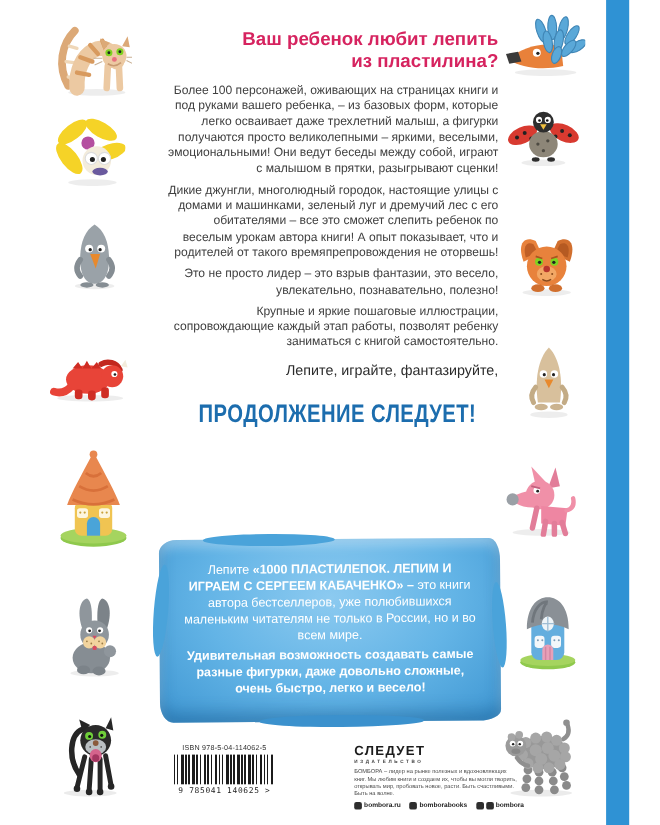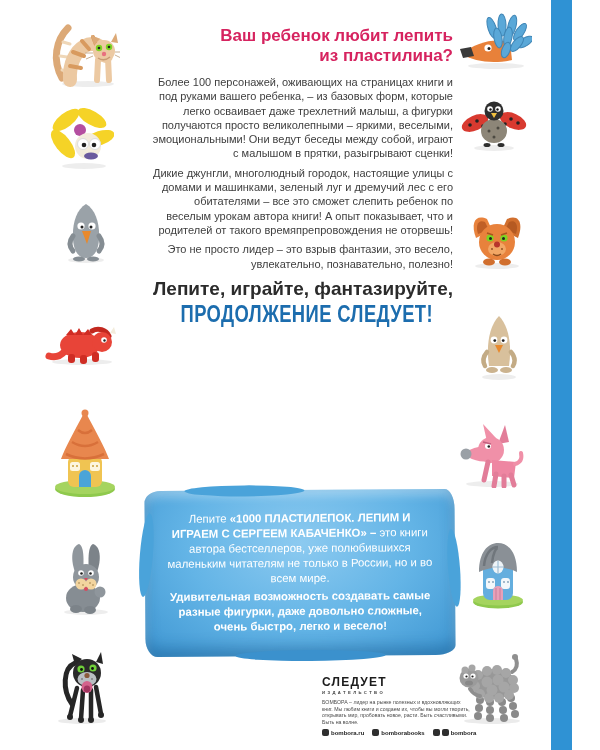--- a/index.html
+++ b/index.html
@@ -5,21 +5,21 @@
   *{box-sizing:border-box;margin:0;padding:0}
   html,body{background:#fff}
   .page{position:relative;width:600px;height:750px;background:#ffffff;overflow:hidden;
         font-family:"Liberation Sans",sans-serif}
   .spine{position:absolute;top:0;right:28px;width:21px;height:750px;background:#2f92d4}
 
   
   .text-col{position:absolute;left:149px;top:26px;width:304px;text-align:right}
   .title{color:#d6235f;font-size:17px;line-height:20px;font-weight:800;margin-bottom:9px}
   .para{color:#404040;font-size:11px;line-height:14.3px;margin-bottom:5px}
-  .cta{color:#2b2b2b;font-size:19px;line-height:21px;font-weight:700;margin:7px 0 2px}
+  .cta{color:#2b2b2b;font-size:13px;line-height:21px;font-weight:400;margin:7px 0 16px}
   .cont-wrap{margin-top:2px}
   .cont{color:#1c6dae;font-size:23px;font-weight:800;display:inline-block;
         transform:scaleX(.8);transform-origin:50% 50%;white-space:nowrap;letter-spacing:.5px}
 
   
   .series-box{position:absolute;left:145px;top:490px;width:310px;height:166px;
       padding:21px 22px 14px;color:#fff;text-align:center;font-size:11.4px;line-height:15px;
       border-radius:16px 10px 20px 12px/12px 20px 10px 18px;
       background:radial-gradient(ellipse at 50% 32%,#8ccaf0 0%,#63b4e6 52%,#3e96d2 100%);
       box-shadow:inset 0 -9px 14px rgba(16,80,132,.38),inset 0 6px 10px rgba(255,255,255,.35);
@@ -61,20 +61,21 @@
   <div class="spine"></div>
 
   <div class="text-col">
     <div class="title">
       <div>Ваш ребенок любит лепить</div>
       <div>из пластилина?</div>
     </div>
     <p class="para">Более 100 персонажей, оживающих на страницах книги и под руками вашего ребенка, – из базовых форм, которые легко осваивает даже трехлетний малыш, а фигурки получаются просто великолепными – яркими, веселыми, эмоциональными! Они ведут беседы между собой, играют с малышом в прятки, разыгрывают сценки!</p>
     <p class="para">Дикие джунгли, многолюдный городок, настоящие улицы с домами и машинками, зеленый луг и дремучий лес с его обитателями – все это сможет слепить ребенок по веселым урокам автора книги! А опыт показывает, что и родителей от такого времяпрепровождения не оторвешь!</p>
     <p class="para">Это не просто лидер – это взрыв фантазии, это весело, увлекательно, познавательно, полезно!</p>
+    <p class="para">Крупные и яркие пошаговые иллюстрации, сопровождающие каждый этап работы, позволят ребенку заниматься с книгой самостоятельно.</p>
     <div class="cta">
       <div>Лепите, играйте, фантазируйте,</div>
     </div>
     <div class="cont-wrap">
       <span class="cont">ПРОДОЛЖЕНИЕ СЛЕДУЕТ!</span>
     </div>
   </div>
 
   <div class="series-box">
     <span class="bump b1"></span>
@@ -83,20 +84,25 @@
     <span class="bump b4"></span>
     <div class="series-inner">
       <span>Лепите</span>
       <span class="series-title">«1000 ПЛАСТИЛЕПОК. ЛЕПИМ И ИГРАЕМ С СЕРГЕЕМ КАБАЧЕНКО»</span>
       <span class="series-title">–</span>
       <span class="series-body">это книги автора бестселлеров, уже полюбившихся маленьким читателям не только в России, но и во всем мире.</span>
       <div class="series-tail">Удивительная возможность создавать самые разные фигурки, даже довольно сложные, очень быстро, легко и весело!</div>
     </div>
   </div>
 
+  <div class="barcode">
+    <div class="isbn">ISBN 978-5-04-114062-5</div>
+    <div class="bars"></div>
+    <div class="digits">9 785041 140625 &gt;</div>
+  </div>
 
   <div class="publisher">
     <div class="pub-name">СЛЕДУЕТ</div>
     <div class="pub-sub">ИЗДАТЕЛЬСТВО</div>
     <div class="pub-blurb">БОМБОРА – лидер на рынке полезных и вдохновляющих книг. Мы любим книги и создаем их, чтобы вы могли творить, открывать мир, пробовать новое, расти. Быть счастливыми. Быть на волне.</div>
     <div class="soc-row">
       <span class="soc">
         <span class="soc-ic"></span>
         <span>bombora.ru</span>
       </span>

